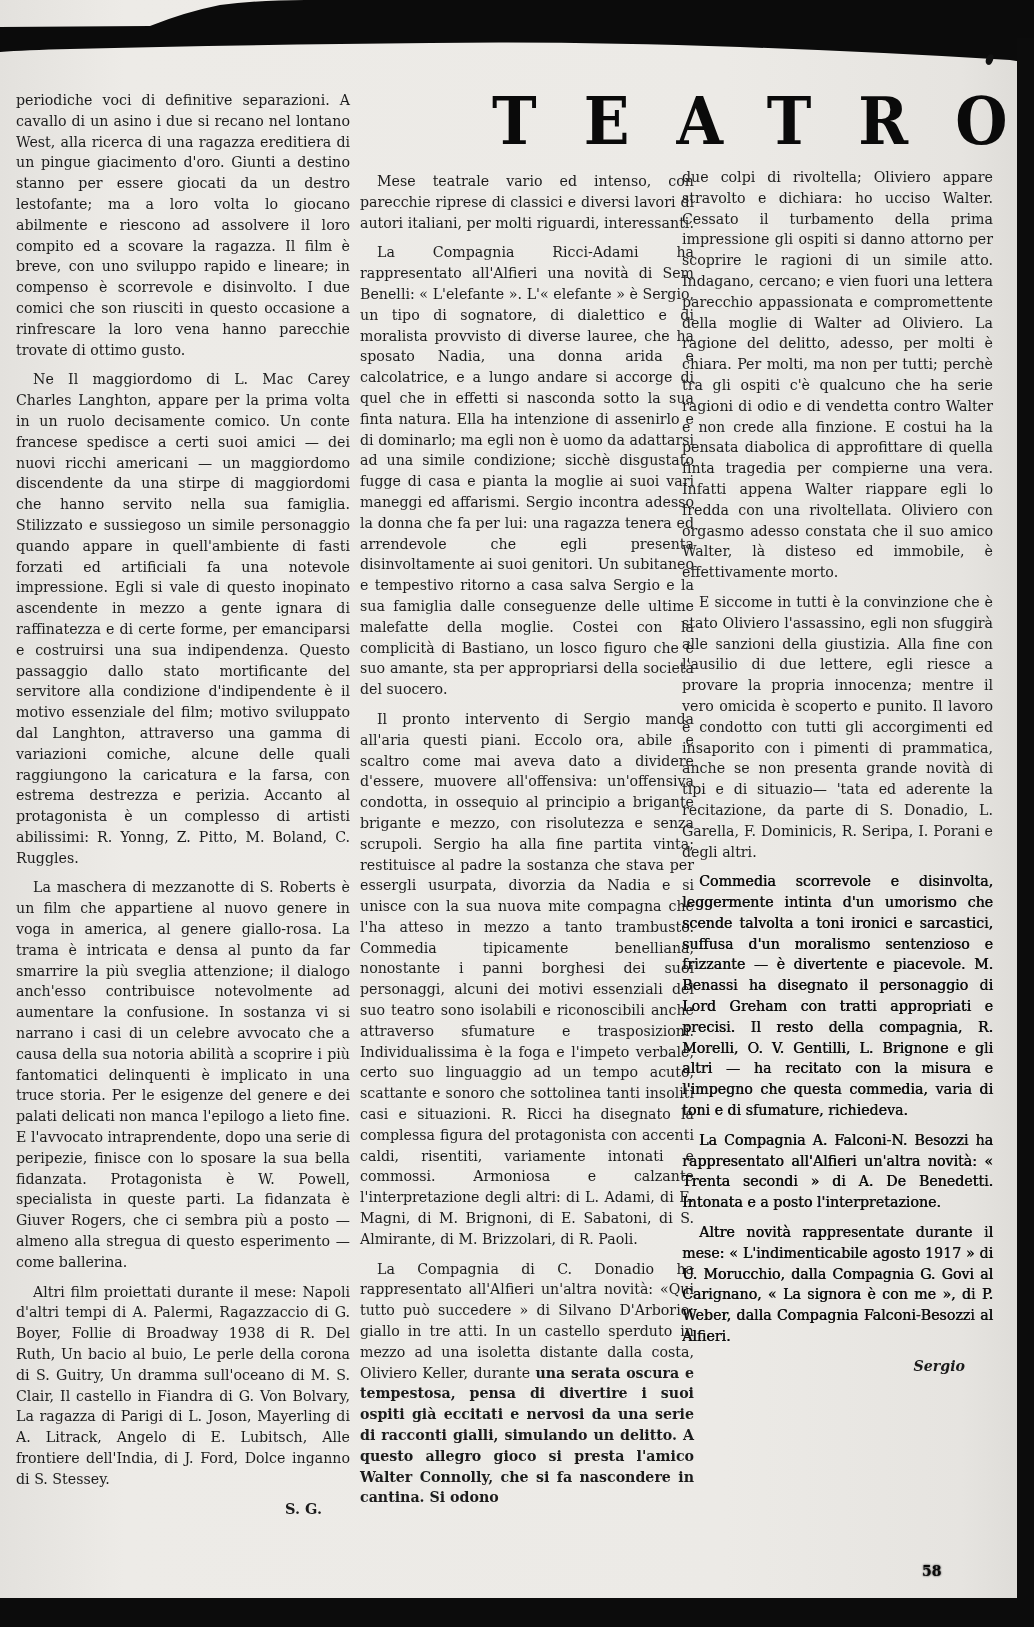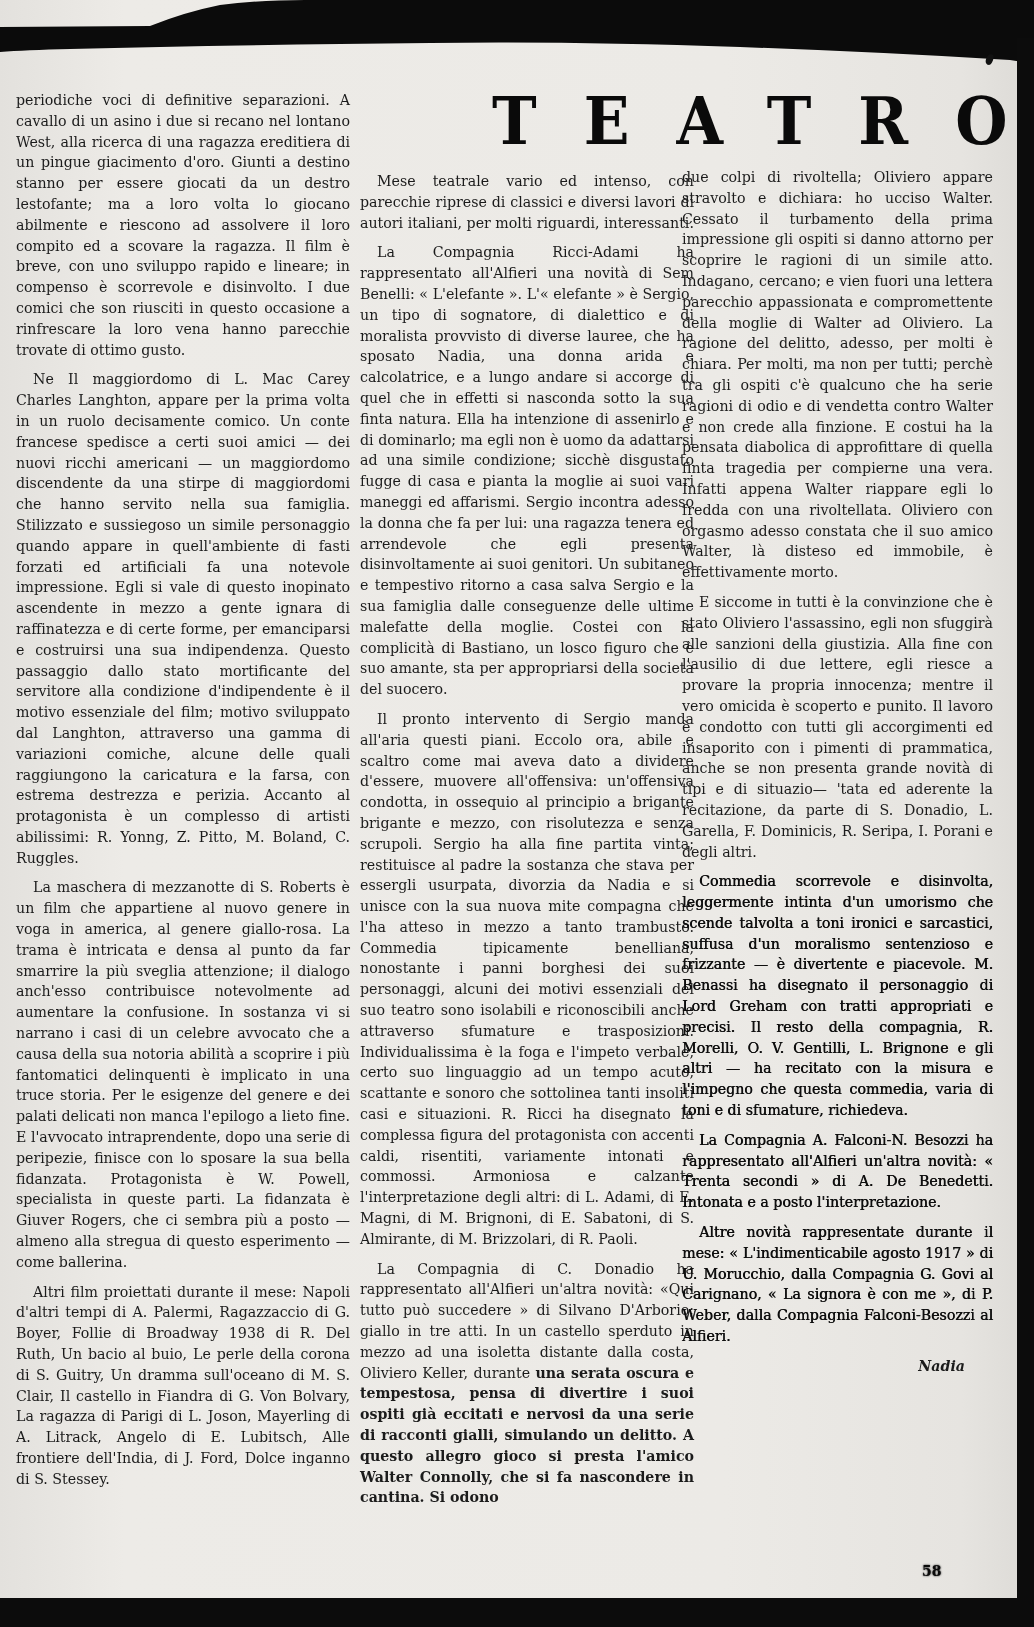--- a/index.html
+++ b/index.html
@@ -48,36 +48,37 @@
 
   <div class="ink-speck"></div>
 
   <div class="headline">TEATRO</div>
 
   <div class="col col1">
       <p class="para"><span>periodiche voci di definitive separazioni. A cavallo di un asino i due si recano nel lontano West, alla ricerca di una ragazza ereditiera di un pingue giacimento d'oro. Giunti a destino stanno per essere giocati da un destro lestofante; ma a loro volta lo giocano abilmente e riescono ad assolvere il loro compito ed a scovare la ragazza. Il film è breve, con uno sviluppo rapido e lineare; in compenso è scorrevole e disinvolto. I due comici che son riusciti in questo occasione a rinfrescare la loro vena hanno parecchie trovate di ottimo gusto.</span></p>
       <p class="para ind"><span>Ne </span><span class="i">Il maggiordomo</span><span> di L. Mac Carey Charles Langhton, appare per la prima volta in un ruolo decisamente comico. Un conte francese spedisce a certi suoi amici — dei nuovi ricchi americani — un maggiordomo discendente da una stirpe di maggiordomi che hanno servito nella sua famiglia. Stilizzato e sussiegoso un simile personaggio quando appare in quell'ambiente di fasti forzati ed artificiali fa una notevole impressione. Egli si vale di questo inopinato ascendente in mezzo a gente ignara di raffinatezza e di certe forme, per emanciparsi e costruirsi una sua indipendenza. Questo passaggio dallo stato mortificante del servitore alla condizione d'indipendente è il motivo essenziale del film; motivo sviluppato dal Langhton, attraverso una gamma di variazioni comiche, alcune delle quali raggiungono la caricatura e la farsa, con estrema destrezza e perizia. Accanto al protagonista è un complesso di artisti abilissimi: R. Yonng, Z. Pitto, M. Boland, C. Ruggles.</span></p>
       <p class="para ind"><span class="i">La maschera di mezzanotte</span><span> di S. Roberts è un film che appartiene al nuovo genere in voga in america, al genere giallo-rosa. La trama è intricata e densa al punto da far smarrire la più sveglia attenzione; il dialogo anch'esso contribuisce notevolmente ad aumentare la confusione. In sostanza vi si narrano i casi di un celebre avvocato che a causa della sua notoria abilità a scoprire i più fantomatici delinquenti è implicato in una truce storia. Per le esigenze del genere e dei palati delicati non manca l'epilogo a lieto fine. E l'avvocato intraprendente, dopo una serie di peripezie, finisce con lo sposare la sua bella fidanzata. Protagonista è W. Powell, specialista in queste parti. La fidanzata è Giuver Rogers, che ci sembra più a posto — almeno alla stregua di questo esperimento — come ballerina.</span></p>
       <p class="para ind"><span>Altri film proiettati durante il mese: </span><span class="i">Napoli d'altri tempi</span><span> di A. Palermi, </span><span class="i">Ragazzaccio</span><span> di G. Boyer, </span><span class="i">Follie di Broadway 1938</span><span> di R. Del Ruth, </span><span class="i">Un bacio al buio, Le perle della corona</span><span> di S. Guitry, </span><span class="i">Un dramma sull'oceano</span><span> di M. S. Clair, </span><span class="i">Il castello in Fiandra</span><span> di G. Von Bolvary, </span><span class="i">La ragazza di Parigi</span><span> di L. Joson, </span><span class="i">Mayerling</span><span> di A. Litrack, </span><span class="i">Angelo</span><span> di E. Lubitsch, </span><span class="i">Alle frontiere dell'India,</span><span> di J. Ford, </span><span class="i">Dolce inganno</span><span> di S. Stessey.</span></p>
+      <p class="para sig"><span class="b">S. G.</span></p>
     </div>
 
   <div class="col col2">
       <p class="para ind"><span>Mese teatrale vario ed intenso, con parecchie riprese di classici e diversi lavori di autori italiani, per molti riguardi, interessanti.</span></p>
       <p class="para ind"><span>La Compagnia Ricci-Adami ha rappresentato all'Alfieri una novità di Sem Benelli: « L'elefante ». L'« elefante » è Sergio, un tipo di sognatore, di dialettico e di moralista provvisto di diverse lauree, che ha sposato Nadia, una donna arida e calcolatrice, e a lungo andare si accorge di quel che in effetti si nasconda sotto la sua finta natura. Ella ha intenzione di assenirlo e di dominarlo; ma egli non è uomo da adattarsi ad una simile condizione; sicchè disgustato fugge di casa e pianta la moglie ai suoi vari maneggi ed affarismi. Sergio incontra adesso la donna che fa per lui: una ragazza tenera ed arrendevole che egli presenta disinvoltamente ai suoi genitori. Un subitaneo e tempestivo ritorno a casa salva Sergio e la sua famiglia dalle conseguenze delle ultime malefatte della moglie. Costei con la complicità di Bastiano, un losco figuro che è suo amante, sta per appropriarsi della società del suocero.</span></p>
       <p class="para ind"><span>Il pronto intervento di Sergio manda all'aria questi piani. Eccolo ora, abile e scaltro come mai aveva dato a dividere d'essere, muovere all'offensiva: un'offensiva condotta, in ossequio al principio a brigante brigante e mezzo, con risolutezza e senza scrupoli. Sergio ha alla fine partita vinta; restituisce al padre la sostanza che stava per essergli usurpata, divorzia da Nadia e si unisce con la sua nuova mite compagna che l'ha atteso in mezzo a tanto trambusto. Commedia tipicamente benelliana, nonostante i panni borghesi dei suoi personaggi, alcuni dei motivi essenziali del suo teatro sono isolabili e riconoscibili anche attraverso sfumature e trasposizioni. Individualissima è la foga e l'impeto verbale, certo suo linguaggio ad un tempo acuto, scattante e sonoro che sottolinea tanti insoliti casi e situazioni. R. Ricci ha disegnato la complessa figura del protagonista con accenti caldi, risentiti, variamente intonati e commossi. Armoniosa e calzante l'interpretazione degli altri: di L. Adami, di E. Magni, di M. Brignoni, di E. Sabatoni, di S. Almirante, di M. Brizzolari, di R. Paoli.</span></p>
       <p class="para ind"><span>La Compagnia di C. Donadio ha rappresentato all'Alfieri un'altra novità: «Qui tutto può succedere » di Silvano D'Arborio; giallo in tre atti. In un castello sperduto in mezzo ad una isoletta distante dalla costa, Oliviero Keller, durante </span><span class="b">una serata oscura e tempestosa, pensa di divertire i suoi ospiti già eccitati e nervosi da una serie di racconti gialli, simulando un delitto. A questo allegro gioco si presta l'amico Walter Connolly, che si fa nascondere in cantina. Si odono</span></p>
     </div>
 
   <div class="col col3">
       <p class="para"><span>due colpi di rivoltella; Oliviero appare stravolto e dichiara: ho ucciso Walter. Cessato il turbamento della prima impressione gli ospiti si danno attorno per scoprire le ragioni di un simile atto. Indagano, cercano; e vien fuori una lettera parecchio appassionata e compromettente della moglie di Walter ad Oliviero. La ragione del delitto, adesso, per molti è chiara. Per molti, ma non per tutti; perchè tra gli ospiti c'è qualcuno che ha serie ragioni di odio e di vendetta contro Walter e non crede alla finzione. E costui ha la pensata diabolica di approfittare di quella finta tragedia per compierne una vera. Infatti appena Walter riappare egli lo fredda con una rivoltellata. Oliviero con orgasmo adesso constata che il suo amico Walter, là disteso ed immobile, è effettivamente morto.</span></p>
       <p class="para ind"><span>E siccome in tutti è la convinzione che è stato Oliviero l'assassino, egli non sfuggirà alle sanzioni della giustizia. Alla fine con l'ausilio di due lettere, egli riesce a provare la propria innocenza; mentre il vero omicida è scoperto e punito. Il lavoro è condotto con tutti gli accorgimenti ed insaporito con i pimenti di prammatica, anche se non presenta grande novità di tipi e di situazio— 'tata ed aderente la recitazione, da parte di S. Donadio, L. Garella, F. Dominicis, R. Seripa, I. Porani e degli altri.</span></p>
       <p class="para ind dark"><span>Commedia scorrevole e disinvolta, leggermente intinta d'un umorismo che scende talvolta a toni ironici e sarcastici, suffusa d'un moralismo sentenzioso e frizzante — è divertente e piacevole. M. Benassi ha disegnato il personaggio di Lord Greham con tratti appropriati e precisi. Il resto della compagnia, R. Morelli, O. V. Gentilli, L. Brignone e gli altri — ha recitato con la misura e l'impegno che questa commedia, varia di toni e di sfumature, richiedeva.</span></p>
       <p class="para ind dark"><span>La Compagnia A. Falconi-N. Besozzi ha rappresentato all'Alfieri un'altra novità: « Trenta secondi » di A. De Benedetti. Intonata e a posto l'interpretazione.</span></p>
       <p class="para ind dark"><span>Altre novità rappresentate durante il mese: « L'indimenticabile agosto 1917 » di U. Morucchio, dalla Compagnia G. Govi al Carignano, « La signora è con me », di P. Weber, dalla Compagnia Falconi-Besozzi al Alfieri.</span></p>
-      <p class="para sig"><span class="sig-italic">Nadia</span></p>
+      <p class="para sig"><span class="sig-italic">Sergio</span></p>
     </div>
 
   <div class="pageno">58</div>
 
   <div class="right-strip"></div>
   <div class="bottom-bar"></div>
 
 </div>
 
 </body></html>

